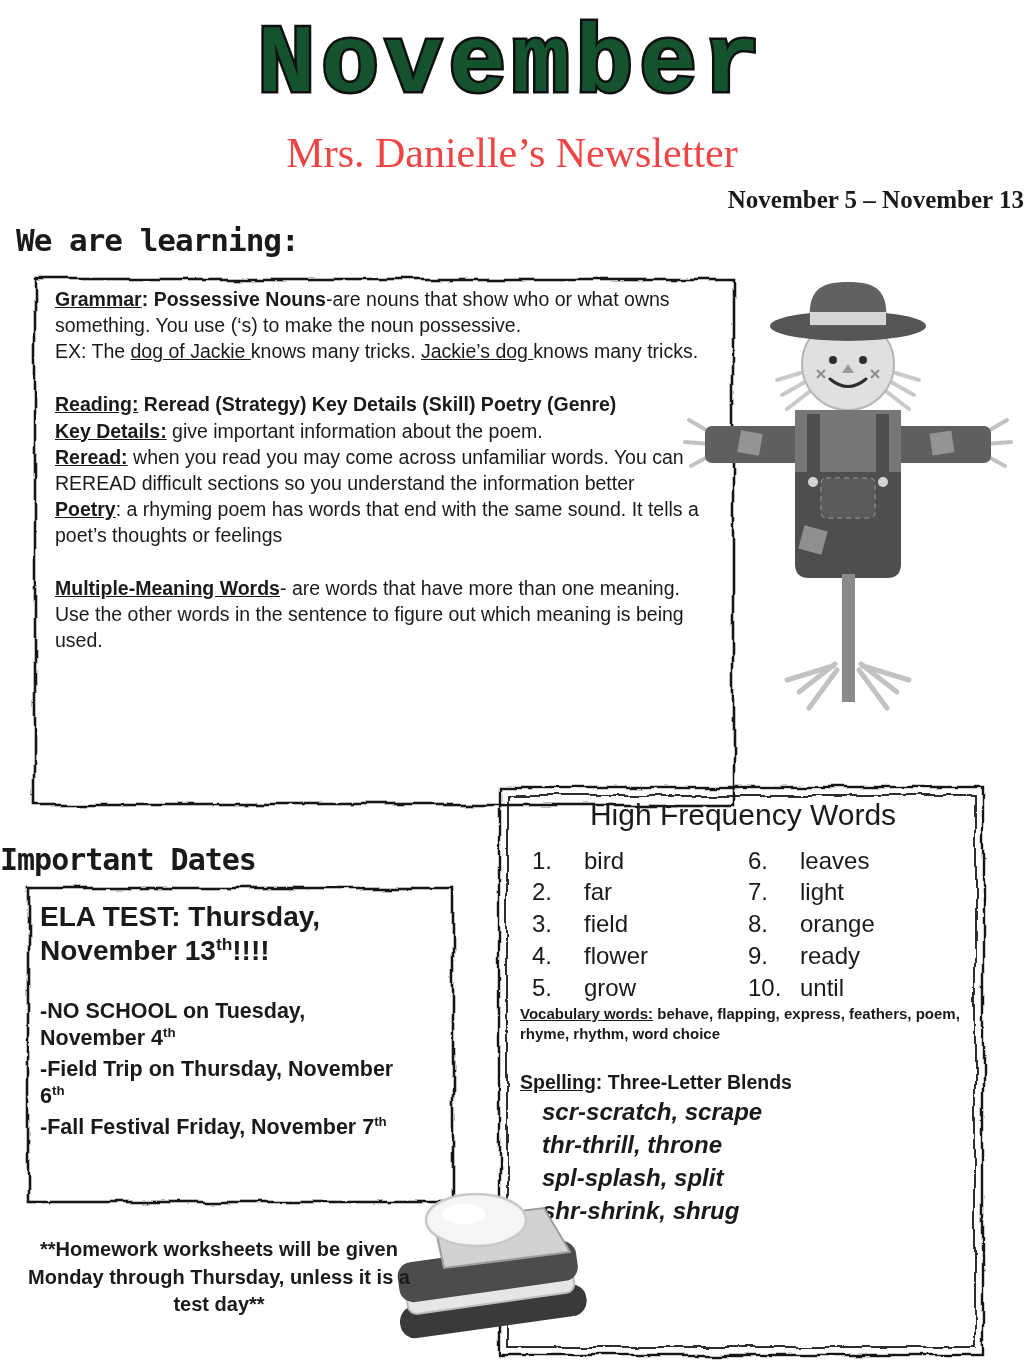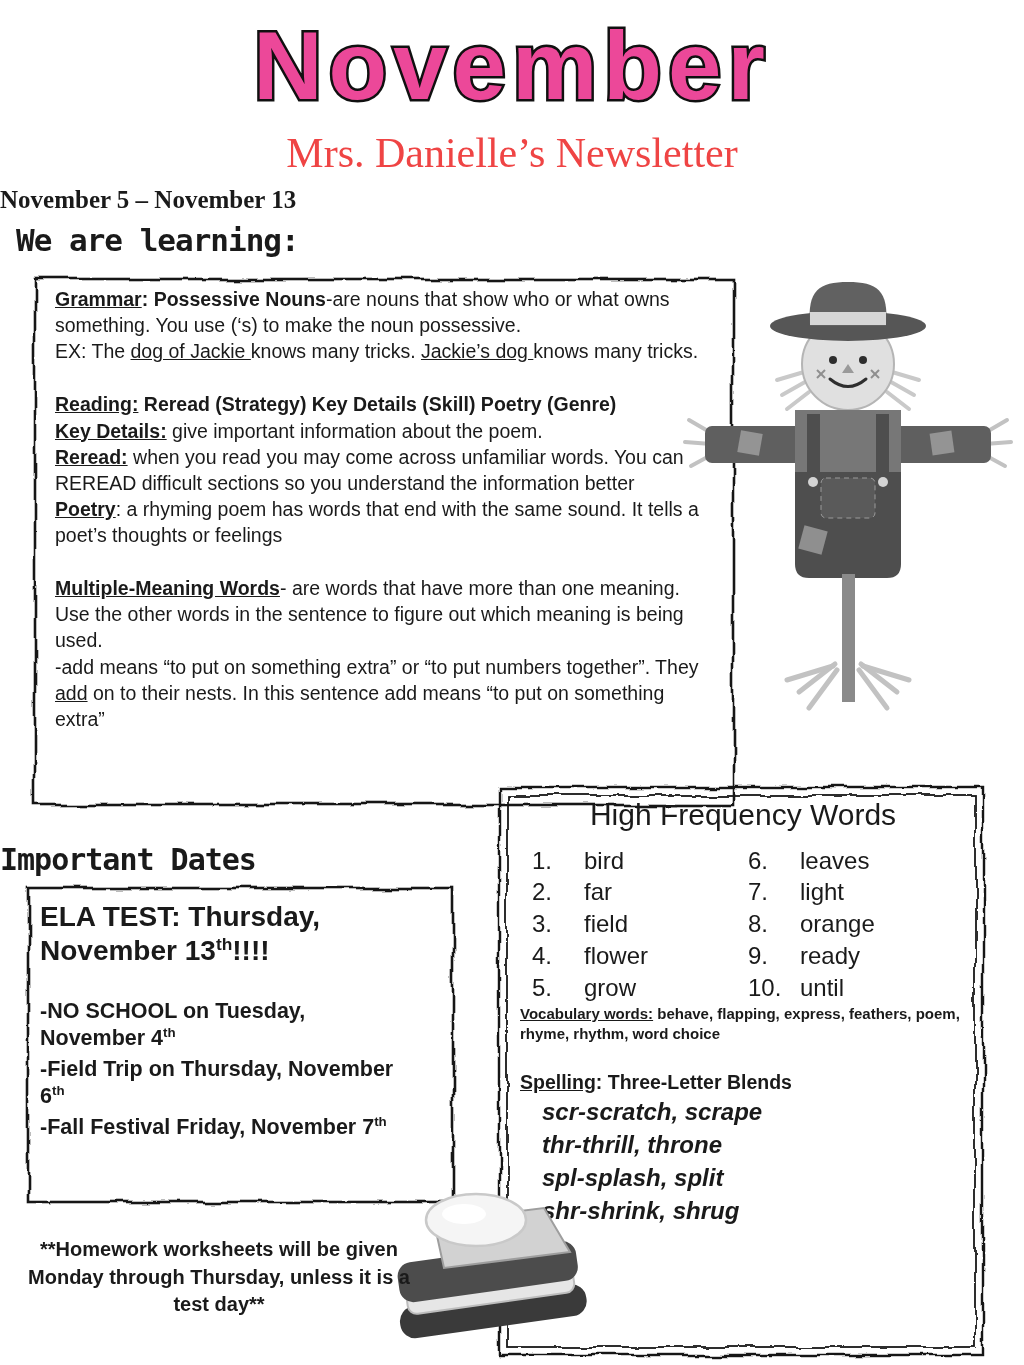--- a/index.html
+++ b/index.html
@@ -7,38 +7,38 @@
   body {
     position: relative;
     background: #ffffff;
     color: #1a1a1a;
     font-family: "Liberation Sans", sans-serif;
     overflow: hidden;
   }
   .title {
     position: absolute; top: 16px; left: 0; width: 100%;
     text-align: center;
-    font-family: Liberation Sans, sans-serif;
+    font-family: Liberation Mono, monospace;
     font-weight: 800;
     font-size: 96px; line-height: 1.05;
     letter-spacing: 6px;
-    color: #ec4899;
+    color: #14532d;
     -webkit-text-stroke: 5px #101010;
     paint-order: stroke fill;
   }
   .subtitle {
     position: absolute; top: 130px; left: 0; width: 100%;
     text-align: center;
     font-family: "Liberation Serif", serif;
     font-size: 42px; line-height: 1.1;
     color: #ef4444;
   }
   .daterange {
     position: absolute; top: 186px; left: 0; width: 100%;
-    text-align: left;
+    text-align: right;
     font-family: "Liberation Serif", serif;
     font-weight: bold;
     font-size: 25px;
   }
   .learning-heading {
     position: absolute; top: 222px; left: 16px;
     font-family: "DejaVu Sans Mono", monospace;
     font-weight: bold;
     font-size: 31px;
     letter-spacing: -1px;
@@ -113,21 +113,20 @@
       <rect x="7" y="7" width="698" height="526" fill="none" stroke="#161616" stroke-width="2.6" filter="url(#sq1)"></rect>
     </svg>
     <div class="learning-content">
       <p><span class="b u">Grammar</span><span class="b">: Possessive Nouns</span><span>-are nouns that show who or what owns something. You use (‘s) to make the noun possessive.</span></p>
       <p><span>EX: The </span><span class="u">dog of Jackie </span><span>knows many tricks. </span><span class="u">Jackie’s dog </span><span>knows many tricks.</span></p>
       <p class="gap"><span class="b u">Reading:</span><span class="b"> Reread (Strategy) Key Details (Skill) Poetry (Genre)</span></p>
       <p><span class="b u">Key Details:</span><span> give important information about the poem.</span></p>
       <p><span class="b u">Reread:</span><span> when you read you may come across unfamiliar words. You can REREAD difficult sections so you understand the information better</span></p>
       <p><span class="b u">Poetry</span><span>: a rhyming poem has words that end with the same sound. It tells a poet’s thoughts or feelings</span></p>
       <p class="gap"><span class="b u">Multiple-Meaning Words</span><span>- are words that have more than one meaning. Use the other words in the sentence to figure out which meaning is being used.</span></p>
-      <p><span>-add means “to put on something extra” or “to put numbers together”. They </span><span class="u">add</span><span> on to their nests. In this sentence add means “to put on something extra”</span></p>
     </div>
   </div>
 
   <svg class="scarecrow" viewBox="0 0 330 440" aria-hidden="true">
 
     <g stroke="#c2c2c2" stroke-width="4" stroke-linecap="round">
       <path d="M30 158 L6 144"></path>
         <path d="M28 168 L2 166"></path>
         <path d="M30 178 L8 190"></path>
       <path d="M300 158 L324 144"></path>

